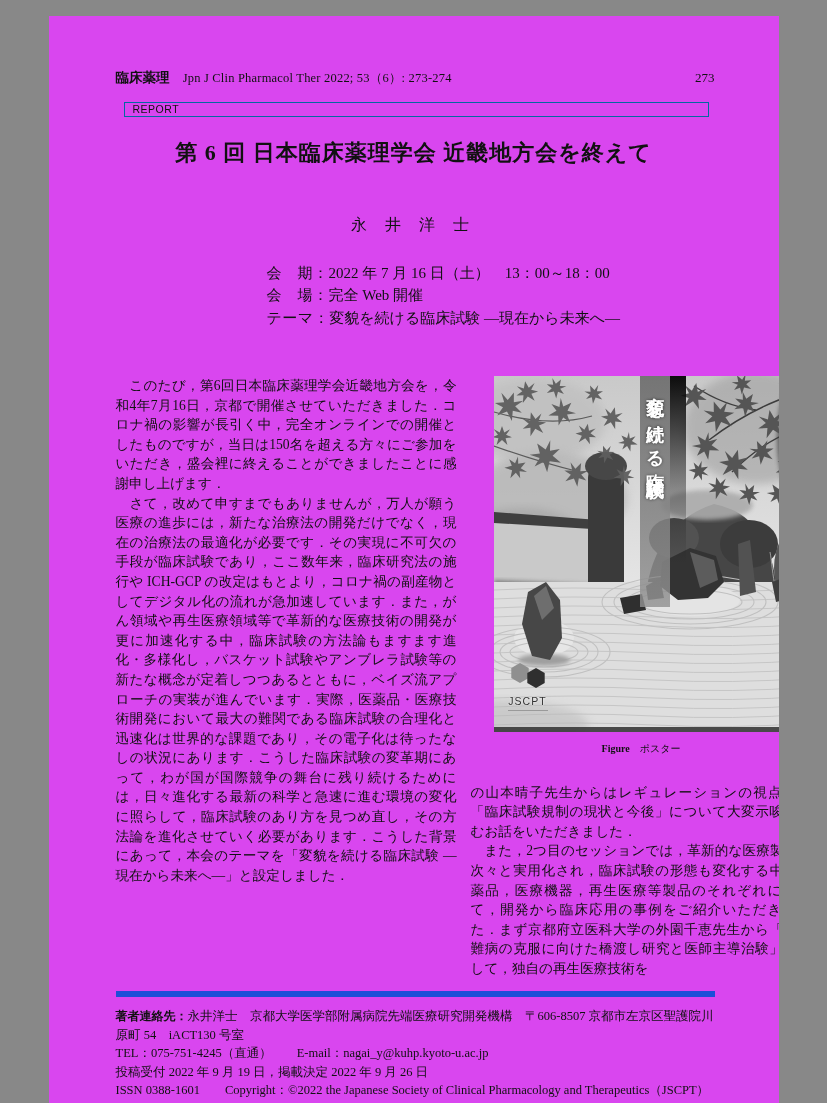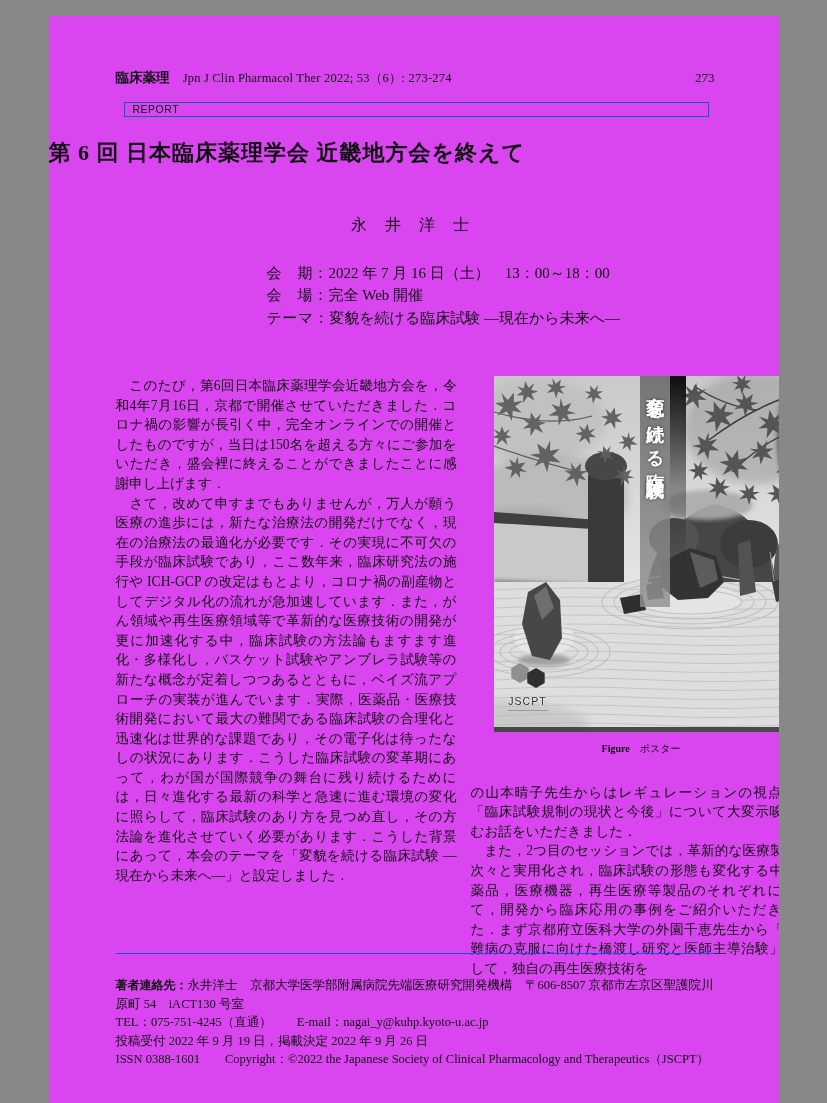--- a/index.html
+++ b/index.html
@@ -20,21 +20,21 @@
 
   .report-box {
     position:absolute; left:75px; right:70px; top:86px; height:15px;
     border:1px solid #0369a1;
   }
   .report-box span {
     display:block; padding-left:8px; font-size:10.5px; line-height:13px; letter-spacing:.5px;
   }
 
   
-  .title { position:absolute; left:0; right:0; top:122px; text-align:left;
+  .title { position:absolute; left:0; right:0; top:122px; text-align:center;
            font-size:22px; font-weight:bold; letter-spacing:1px; }
   .affiliation { position:absolute; left:0; right:0; top:177px; text-align:center; font-size:13.5px; }
   .author { position:absolute; left:0; right:0; top:199px; text-align:center;
             font-size:16px; letter-spacing:7px; }
 
   
   .meeting { position:absolute; left:218px; top:246px; font-size:15px; line-height:22.4px; }
   .meeting .lbl { letter-spacing:.5px; }
 
   
@@ -71,22 +71,22 @@
                        text-shadow:0 0 3px #fff,0 0 6px #fff,0 0 10px #fff; }
   .poster-logo { position:absolute; left:8px; top:286px; width:52px; text-align:center; }
   .poster-logo .jscpt { display:block; font-size:10.5px; letter-spacing:1px; color:#333;
                         line-height:11px; text-shadow:0 0 2px #fff; }
   .poster-logo .tagline { display:block; height:1px; background:#9a9a9a; margin:3px 6px 0 6px; }
 
   .figcaption { text-align:center; font-size:10px; margin-top:7px; }
   .figcaption b { font-weight:bold; margin-right:10px; }
 
   
-  .pg-footer { position:absolute; left:67px; right:64px; top:937px;
-               border-top:1px solid #1d4ed8; padding-top:22px;
+  .pg-footer { position:absolute; left:67px; right:64px; top:975px;
+               border-top:6px solid #1d4ed8; padding-top:10px;
                font-size:12.5px; line-height:18.6px; }
   .pg-footer .blk { font-weight:bold; font-family:"Liberation Sans","DejaVu Sans",sans-serif; font-size:12px; }
 </style>
 </head>
 <body>
 
 <div class="page">
 
   <div class="pg-header">
     <span class="journal-name">臨床薬理</span>

